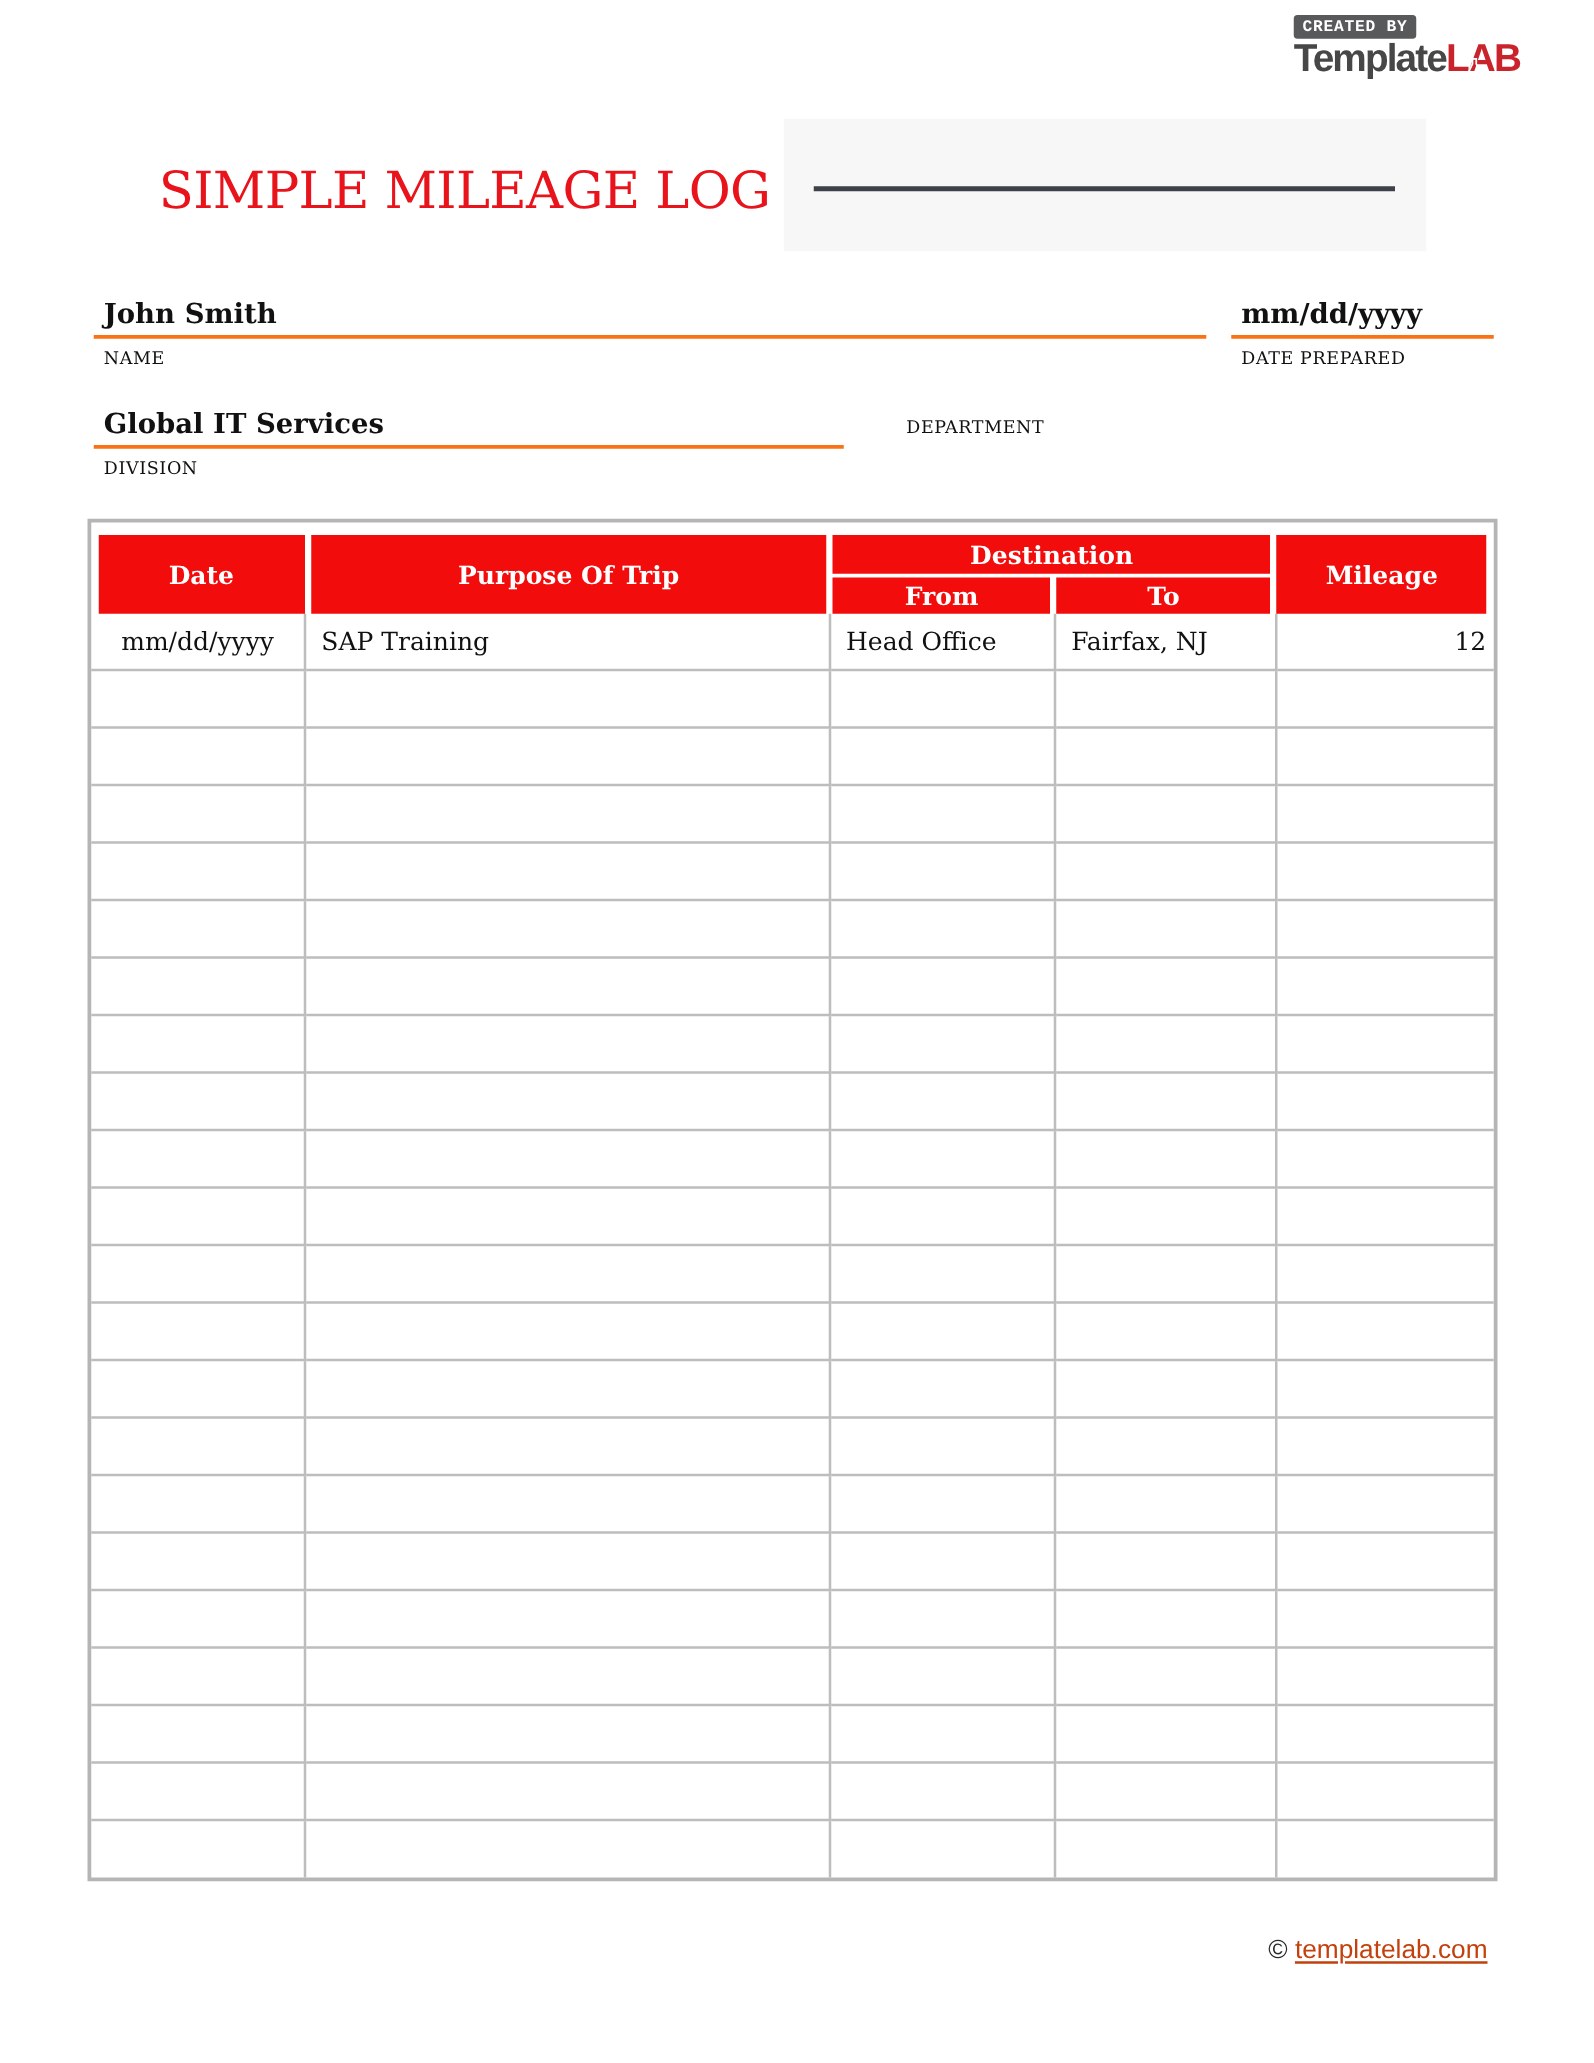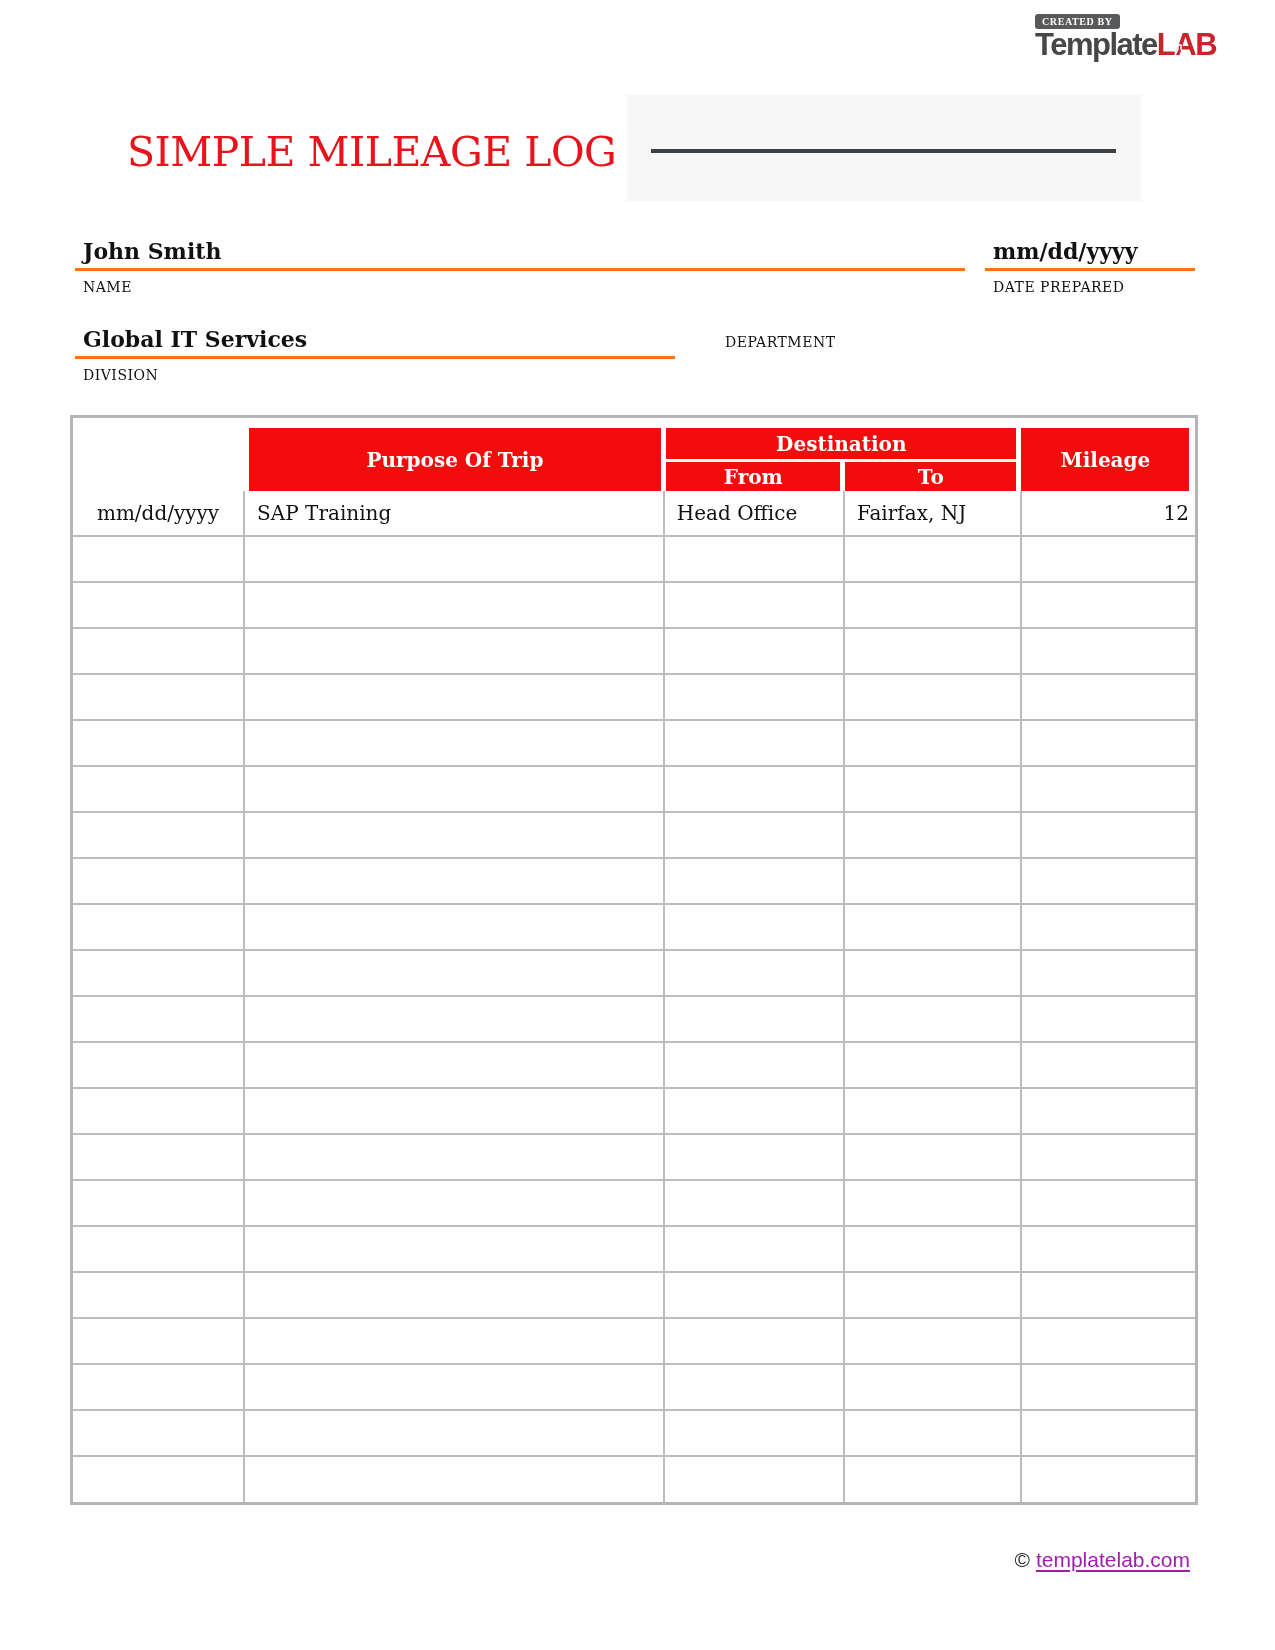--- a/index.html
+++ b/index.html
@@ -2,22 +2,22 @@
 <html style="--header_bg: #f20c0c; --title: #e8131b; --logo_accent: #c9242b; --grid_line: #bdbdbd;"><head>
 <meta charset="utf-8">
 <style>
   * { margin:0; padding:0; box-sizing:border-box; }
   html,body { width:1275px; height:1650px; background:#ffffff; position:relative;
               font-family:"DejaVu Serif", serif; color:#111; }
 
   
   .logo { position:absolute; top:10px; left:1035px; width:170px; }
   .logo-badge { display:inline-block; background:#58595b; color:#fff;
-                font-family:Liberation Serif, serif; font-weight:bold;
-                font-size:10px; letter-spacing:.6px; padding:2px 7px;
+                font-family:Liberation Mono, monospace; font-weight:bold;
+                font-size:13px; letter-spacing:.6px; padding:2px 7px;
                 border-radius:3px; }
   .logo-brand { font-family:"Liberation Sans", sans-serif; font-weight:bold;
                 font-size:31px; letter-spacing:-1.5px; color:#474747; line-height:1.0; }
   .logo-accent { color:var(--logo_accent,#c9242b); position:relative; }
   .flask { position:absolute; left:17px; bottom:4px; }
 
   
   .title-panel { position:absolute; left:627px; top:95px; width:514px; height:106px;
                  background:#f7f7f7; }
   .title-rule  { position:absolute; left:651px; top:149px; width:465px; height:4px;
@@ -58,21 +58,21 @@
   .mlog-grid tr:first-child td { border-top:none; height:45px; }
   .mlog-grid td:first-child  { border-left:none; text-align:center; }
   .mlog-grid td:last-child   { border-right:none; text-align:right; }
   .mlog-grid tr:last-child td{ border-bottom:none; }
   .mlog-grid td.c-purpose, .mlog-grid td.c-from, .mlog-grid td.c-to
              { text-align:left; padding-left:12px; }
 
   
   .footer { position:absolute; top:1548px; right:85px;
             font-family:"Liberation Sans", sans-serif; font-size:21px; color:#2b2b2b; }
-  .footer a { color:#a21caf; text-decoration:underline; text-underline-offset:3px; }
+  .footer a { color:#c2410c; text-decoration:underline; text-underline-offset:3px; }
 </style>
 </head>
 <body>
 
 <div class="logo">
   <span class="logo-badge">CREATED BY</span>
   <div class="logo-brand">
     <span>Template</span><span class="logo-accent"><span>L</span><span>A</span><span>B</span><svg class="flask" width="11" height="14" viewBox="0 0 11 14">
           <path d="M4 1 h3 v4 l3.5 7.5 h-10 L4 5 Z" fill="none" stroke="#ffffff" stroke-width="1.4"></path>
         </svg></span>
@@ -94,20 +94,21 @@
 <div class="field f-div">
   <div class="value">Global IT Services</div>
   <div class="label">DIVISION</div>
 </div>
 <div class="field f-dept">
   <div class="label">DEPARTMENT</div>
 </div>
 
 <div class="mlog">
   <div class="mlog-head">
+    <div class="hcell h-date">Date</div>
     <div class="hcell h-purpose">Purpose Of Trip</div>
     <div class="hcell h-dest">Destination</div>
     <div class="hcell h-from">From</div>
     <div class="hcell h-to">To</div>
     <div class="hcell h-mileage">Mileage</div>
   </div>
   <table class="mlog-grid">
     <colgroup>
       <col style="width:15.25%">
         <col style="width:37.41%">

